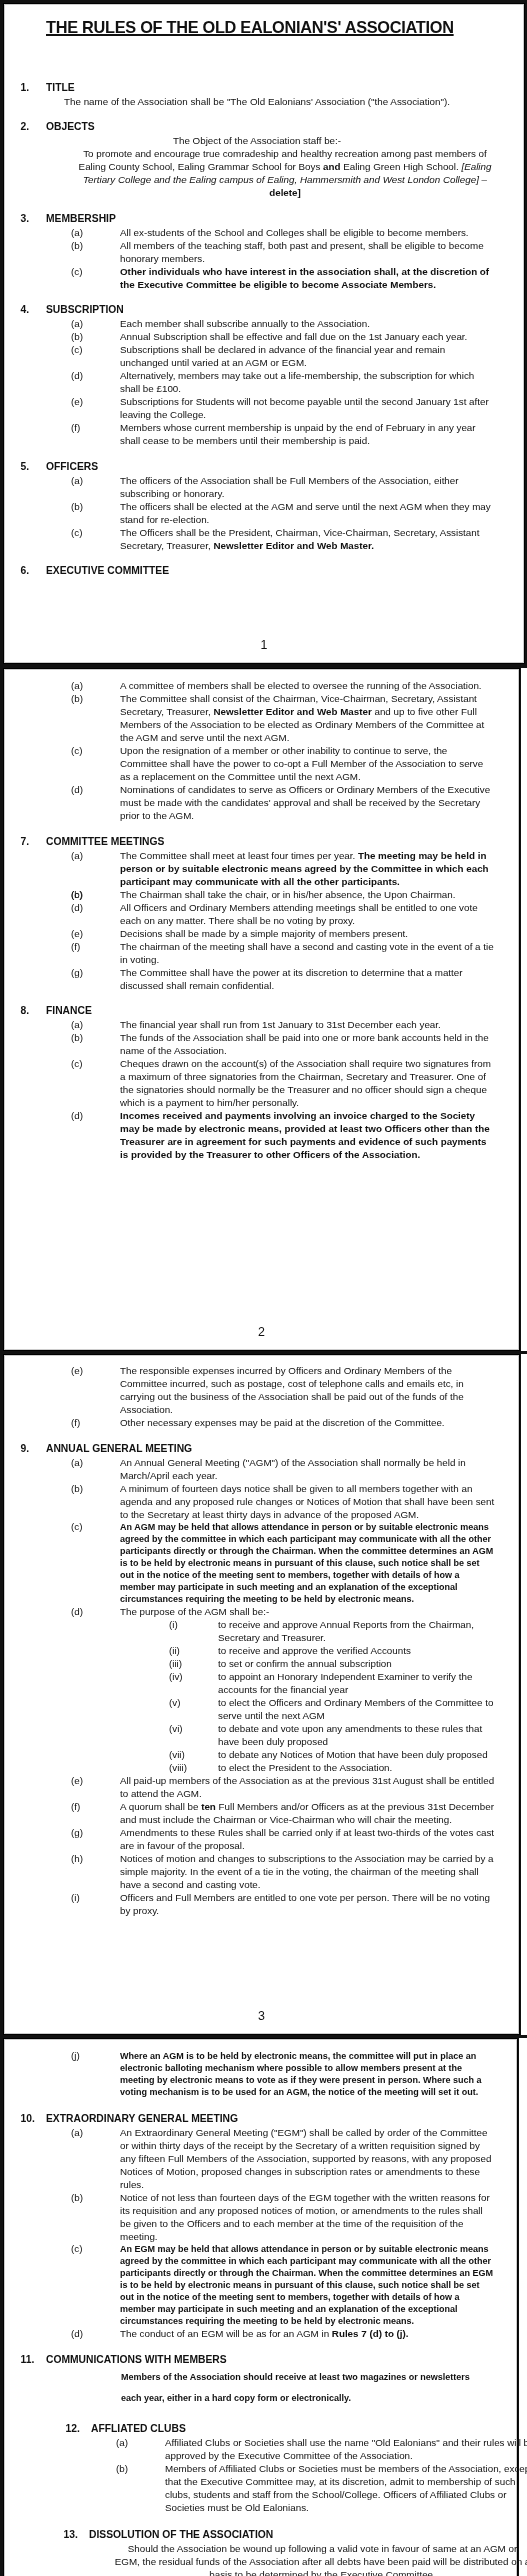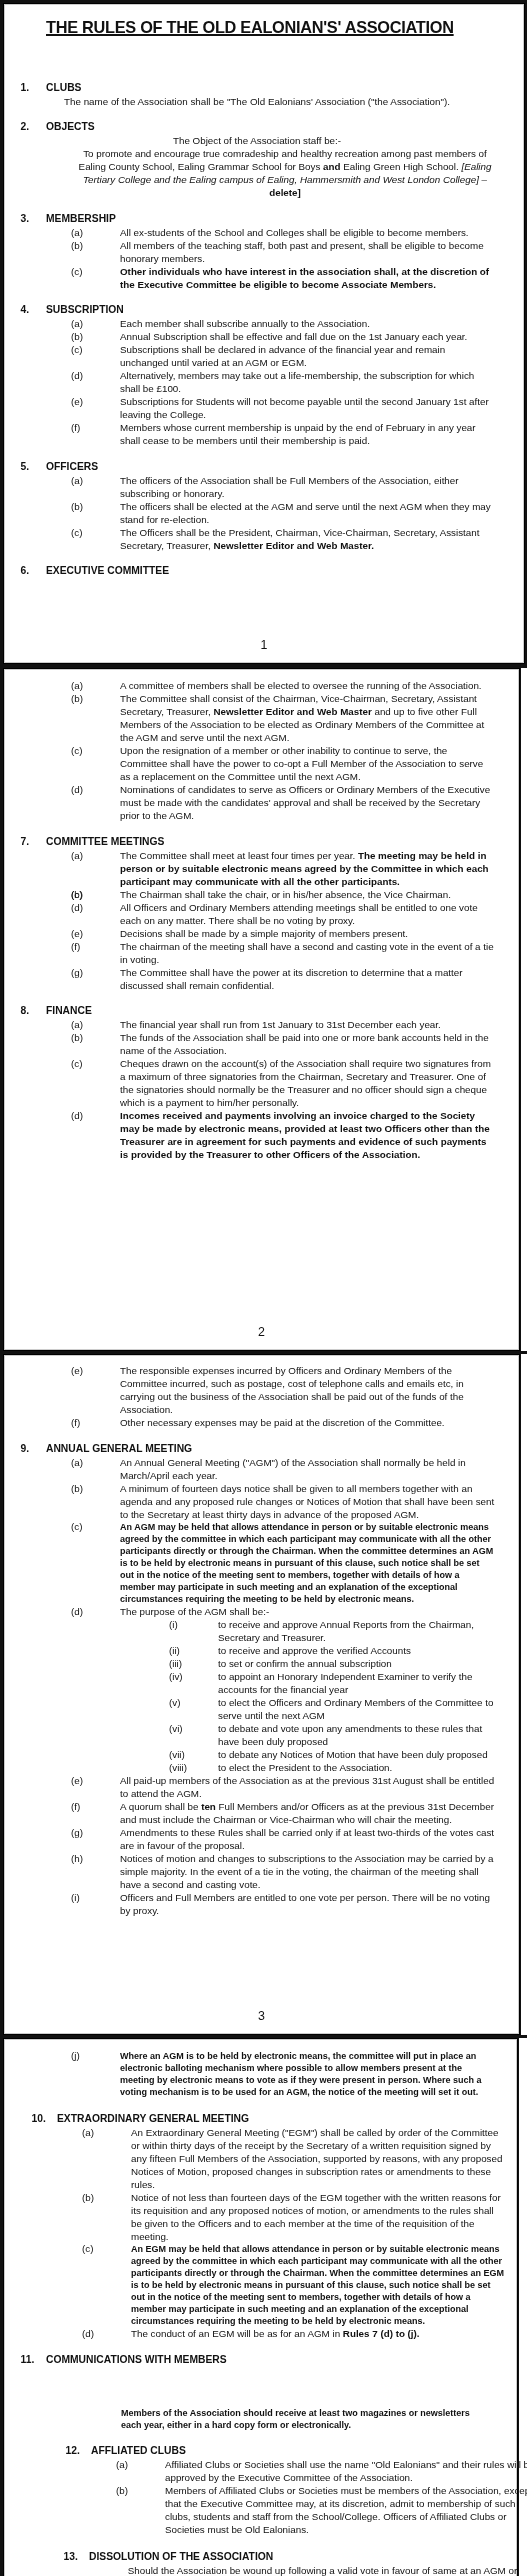--- a/index.html
+++ b/index.html
@@ -59,21 +59,21 @@
 <div class="page-edge-white" style="left:521px;top:1354px;width:6.2px;height:681px;"></div>
 <div class="page-edge-white" style="left:519px;top:2038px;width:8.2px;height:682px;"></div>
 
 <div class="page" id="page1">
   <div class="page-inner">
     <div class="doc-title">THE RULES OF THE OLD EALONIAN'S' ASSOCIATION</div>
     <div class="flow" style="top:77px;">
       <div class="section" style="margin-bottom:12.4px;">
         <div class="sec-head">
             <span class="sec-num">1.</span>
-            <span class="sec-title">CLUBS</span>
+            <span class="sec-title">TITLE</span>
           </div>
         <div class="para sec-intro">The name of the Association shall be "The Old Ealonians' Association ("the Association").</div>
       </div>
       <div class="section" style="margin-bottom:12.4px;">
         <div class="sec-head">
             <span class="sec-num">2.</span>
             <span class="sec-title">OBJECTS</span>
           </div>
         <div class="para sec-intro">The Object of the Association staff be:-</div>
         <div class="para sec-indent"><span>To promote and encourage true comradeship and healthy recreation among past members of Ealing County School, Ealing Grammar School for Boys </span><span class="bold">and</span><span> Ealing Green High School. </span><span class="italic">[Ealing Tertiary College and the Ealing campus of Ealing, Hammersmith and West London College] – </span><span class="bold">delete]</span></div>
@@ -128,21 +128,21 @@
         <div class="para item"><span class="item-label">(c)</span><span>Upon the resignation of a member or other inability to continue to serve, the Committee shall have the power to co-opt a Full Member of the Association to serve as a replacement on the Committee until the next AGM.</span></div>
         <div class="para item"><span class="item-label">(d)</span><span>Nominations of candidates to serve as Officers or Ordinary Members of the Executive must be made with the candidates' approval and shall be received by the Secretary prior to the AGM.</span></div>
       </div>
       <div class="section" style="margin-bottom:12.4px;">
         <div class="sec-head">
             <span class="sec-num">7.</span>
             <span class="sec-title">COMMITTEE MEETINGS</span>
           </div>
         <div class="para item"><span class="item-label">(a)</span><span>The Committee shall meet at least four times per year. </span><span class="bold">The meeting may be held in person or by suitable electronic means agreed by the Committee in which each participant may communicate with all the other participants.</span></div>
         <div class="para item"><span class="item-label">(b)</span></div>
-        <div class="para item"><span class="item-label">(c)</span><span>The Chairman shall take the chair, or in his/her absence, the Vice Chairman.</span></div>
+        <div class="para item"><span class="item-label">(c)</span><span>The Chairman shall take the chair, or in his/her absence, the Upon Chairman.</span></div>
         <div class="para item"><span class="item-label">(d)</span><span>All Officers and Ordinary Members attending meetings shall be entitled to one vote each on any matter.  There shall be no voting by proxy.</span></div>
         <div class="para item"><span class="item-label">(e)</span><span>Decisions shall be made by a simple majority of members present.</span></div>
         <div class="para item"><span class="item-label">(f)</span><span>The chairman of the meeting shall have a second and casting vote in the event of a tie in voting.</span></div>
         <div class="para item"><span class="item-label">(g)</span><span>The Committee shall have the power at its discretion to determine that a matter discussed shall remain confidential.</span></div>
       </div>
       <div class="section">
         <div class="sec-head">
             <span class="sec-num">8.</span>
             <span class="sec-title">FINANCE</span>
           </div>
@@ -190,36 +190,36 @@
     <div class="page-num">3</div>
   </div>
 </div>
 
 <div class="page" id="page4">
   <div class="page-inner">
     <div class="flow" style="top:11.3px;">
       <div class="section" style="margin-bottom:13.4px;">
         <div class="para item" style="font-size:9px;line-height:12px;"><span class="item-label" style="font-size:9.8px">(j)</span><span class="bold">Where an AGM is to be held by electronic means, the committee will put in place an electronic balloting mechanism where possible to allow members present at the meeting by electronic means to vote as if they were present in person. Where such a voting mechanism is to be used for an AGM, the notice of the meeting will set it out.</span></div>
       </div>
-      <div class="section" style="margin-bottom:13.4px;margin-left:11px;">
+      <div class="section" style="margin-bottom:13.4px;">
         <div class="sec-head">
             <span class="sec-num">10.</span>
             <span class="sec-title">EXTRAORDINARY GENERAL MEETING</span>
           </div>
         <div class="para item"><span class="item-label">(a)</span><span>An Extraordinary General Meeting ("EGM") shall be called by order of the Committee or within thirty days of the receipt by the Secretary of a written requisition signed by any fifteen Full Members of the Association, supported by reasons, with any proposed Notices of Motion, proposed changes in subscription rates or amendments to these rules.</span></div>
         <div class="para item"><span class="item-label">(b)</span><span>Notice of not less than fourteen days of the EGM together with the written reasons for its requisition and any proposed notices of motion, or amendments to the rules shall be given to the Officers and to each member at the time of the requisition of the meeting.</span></div>
         <div class="para item" style="font-size:9px;line-height:12px;"><span class="item-label" style="font-size:9.8px">(c)</span><span class="bold"> An EGM may be held that allows attendance in person or by suitable electronic means agreed by the committee in which each participant may communicate with all the other participants directly or through the Chairman. When the committee determines an EGM is to be held by electronic means in pursuant of this clause, such notice shall be set out in the notice of the meeting sent to members, together with details of how a member may participate in such meeting and an explanation of the exceptional circumstances requiring the meeting to be held by electronic means.</span></div>
         <div class="para item"><span class="item-label">(d)</span><span>The conduct of an EGM will be as for an AGM in </span><span class="bold">Rules 7 (d) to (j).</span></div>
       </div>
       <div class="section" style="margin-bottom:13.4px;">
         <div class="sec-head">
             <span class="sec-num">11.</span>
             <span class="sec-title">COMMUNICATIONS WITH MEMBERS</span>
           </div>
-        <div class="para sec-indent2 bold" style="font-size:9px;line-height:12px;margin-top:40px;">Members of the Association should receive at least two magazines or newsletters each year, either in a hard copy form or electronically.</div>
+        <div class="para sec-indent2 bold" style="font-size:9px;line-height:21px;">Members of the Association should receive at least two magazines or newsletters each year, either in a hard copy form or electronically.</div>
       </div>
       <div class="section" style="margin-bottom:13.4px;padding-left:45px;">
         <div class="sec-head">
             <span class="sec-num">12.</span>
             <span class="sec-title">AFFLIATED CLUBS</span>
           </div>
         <div class="para item"><span class="item-label">(a)</span><span>Affiliated Clubs or Societies shall use the name "Old Ealonians" and their rules will be approved by the Executive Committee of the Association.</span></div>
         <div class="para item"><span class="item-label">(b)</span><span>Members of Affiliated Clubs or Societies must be members of the Association, except that the Executive Committee may, at its discretion, admit to membership of such clubs, students and staff from the School/College.   Officers of Affiliated Clubs or Societies must be Old Ealonians.</span></div>
       </div>
       <div class="section" style="margin-bottom:13.4px;margin-left:43px;">

